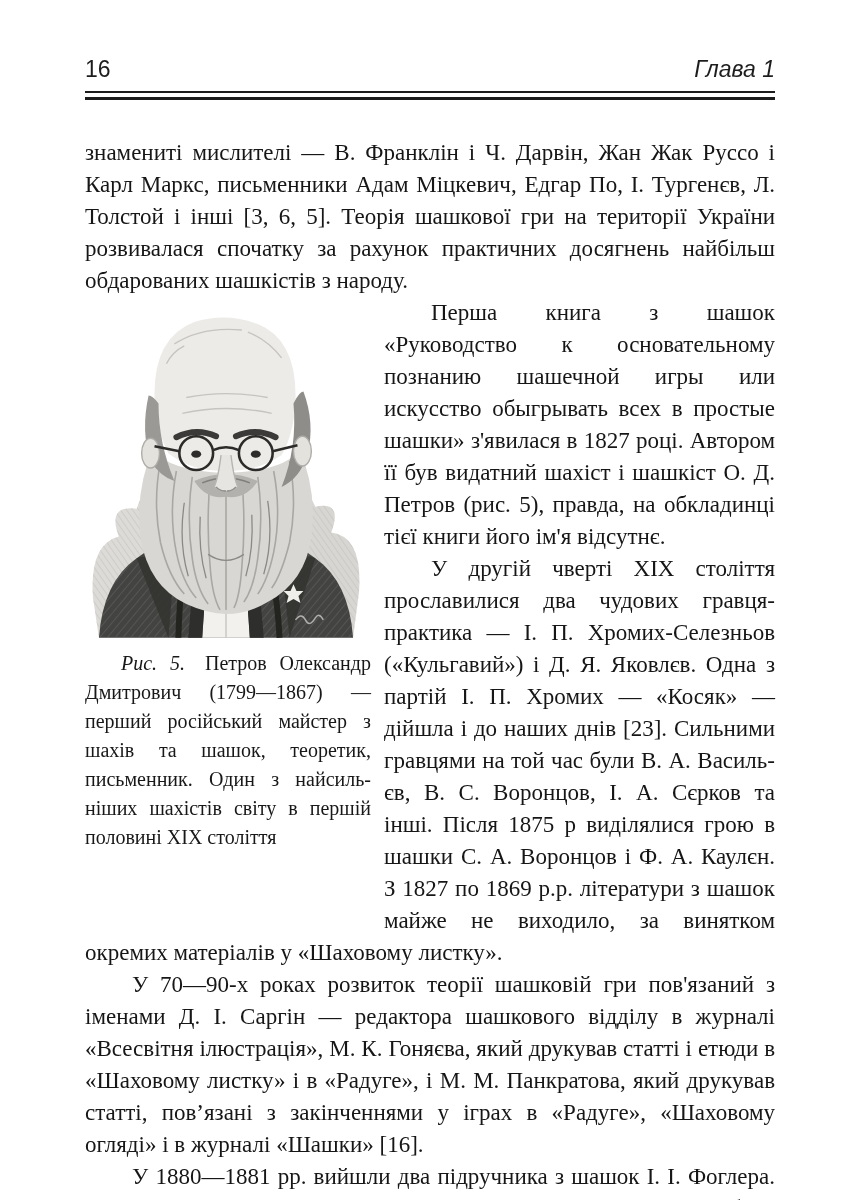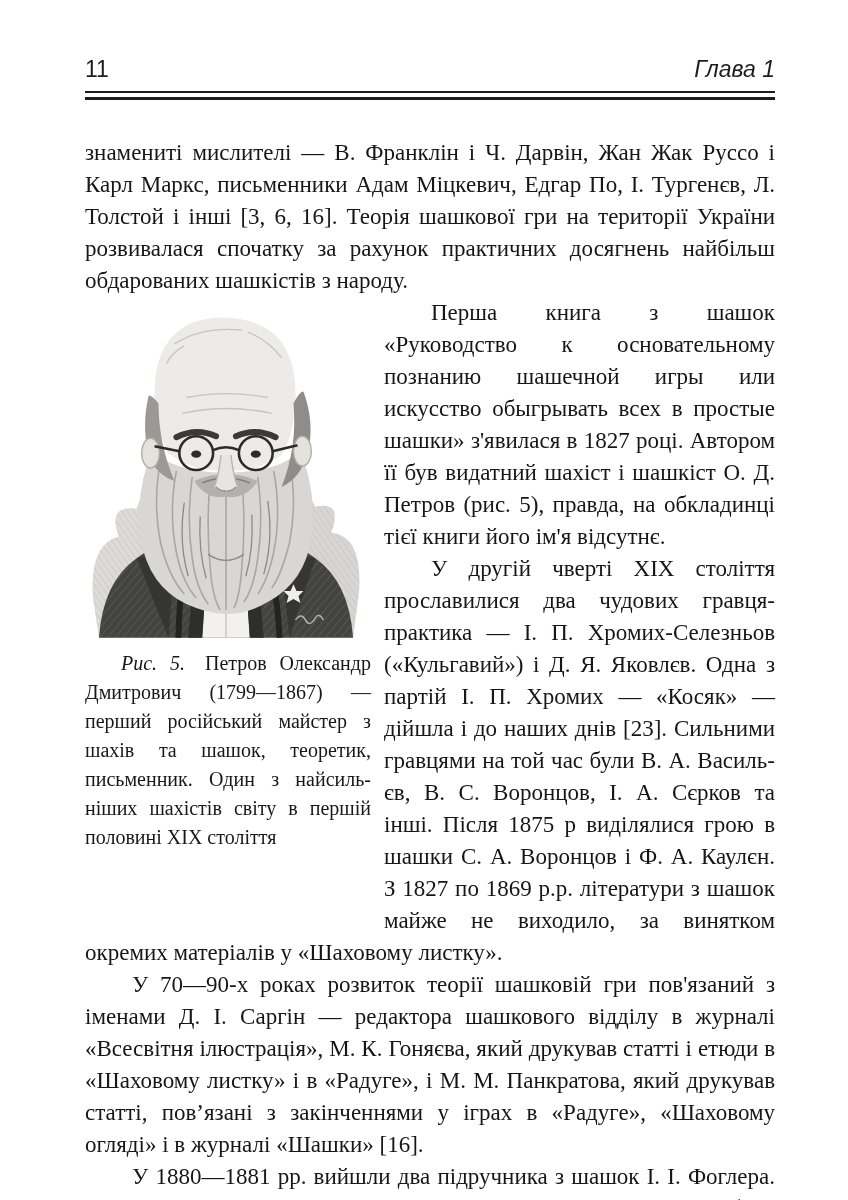--- a/index.html
+++ b/index.html
@@ -51,29 +51,29 @@
     color:#181818;
   }
   figcaption .cap-label{font-style:italic;margin-right:20px;}
 </style>
 </head>
 <body>
 
 <div class="page">
 
   <header class="hdr">
-    <span>11</span>
+    <span>16</span>
     <span class="chapter">Глава 1</span>
   </header>
   <div class="rule"></div>
   <div class="rule thick"></div>
 
   <main>
 
-    <p class="no-indent">знамениті мислителі — В. Франклін і Ч. Дарвін, Жан Жак Руссо і Карл Маркс, письменники Адам Міцкевич, Едгар По, І. Тургенєв, Л. Толстой і інші [3, 6, 16]. Теорія шашкової гри на території України розвивалася спочатку за рахунок практичних досягнень найбільш обдарованих шашкістів з народу.</p>
+    <p class="no-indent">знамениті мислителі — В. Франклін і Ч. Дарвін, Жан Жак Руссо і Карл Маркс, письменники Адам Міцкевич, Едгар По, І. Тургенєв, Л. Толстой і інші [3, 6, 5]. Теорія шашкової гри на території України розвивалася спочатку за рахунок практичних досягнень найбільш обдарованих шашкістів з народу.</p>
 
     <figure>
       <svg class="portrait" viewBox="0 0 272 336" role="img" xmlns="http://www.w3.org/2000/svg" aria-label="petrov-portrait-engraving">
         <defs>
           <pattern id="hatch" width="6" height="6" patternUnits="userSpaceOnUse" patternTransform="rotate(40)">
             <line x1="0" y1="0" x2="0" y2="6" stroke="#6d6d6b" stroke-width="1.6"></line>
           </pattern>
           <pattern id="hatch2" width="5" height="5" patternUnits="userSpaceOnUse" patternTransform="rotate(-35)">
             <line x1="0" y1="0" x2="0" y2="5" stroke="#bdbbb7" stroke-width="1.2"></line>
           </pattern>

